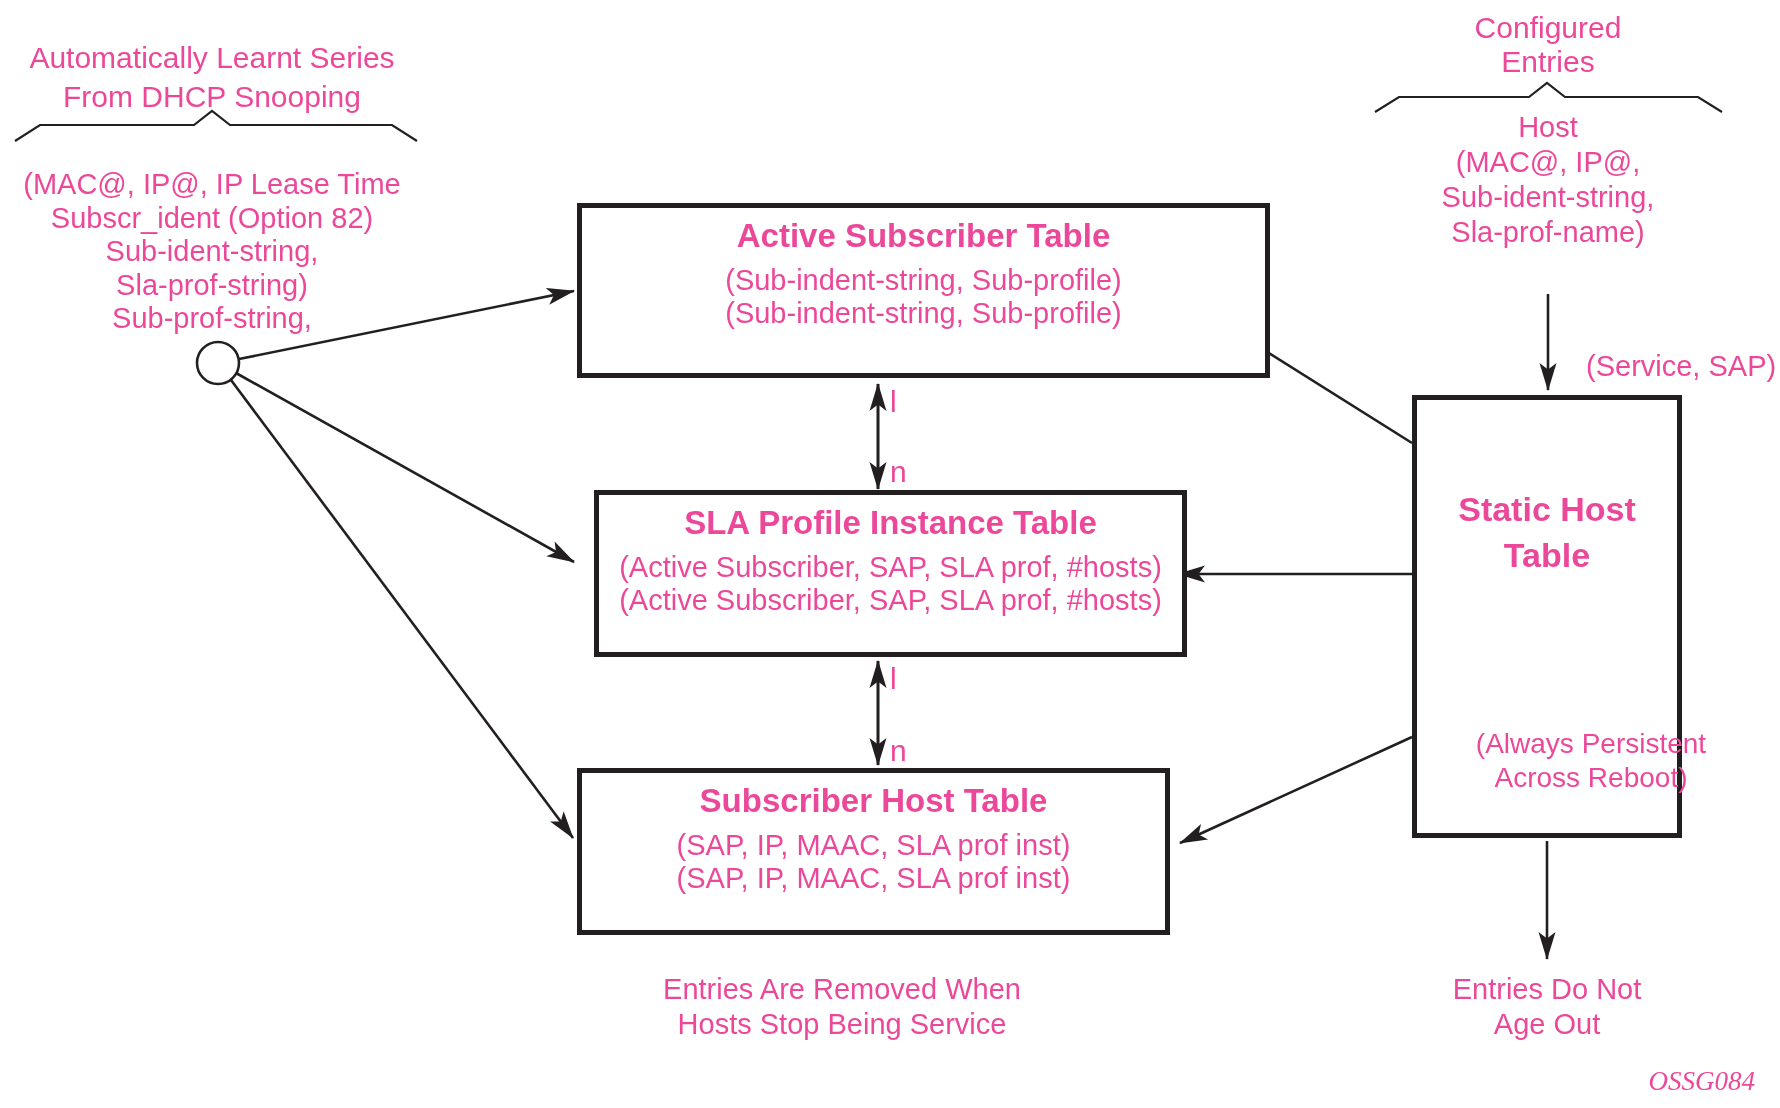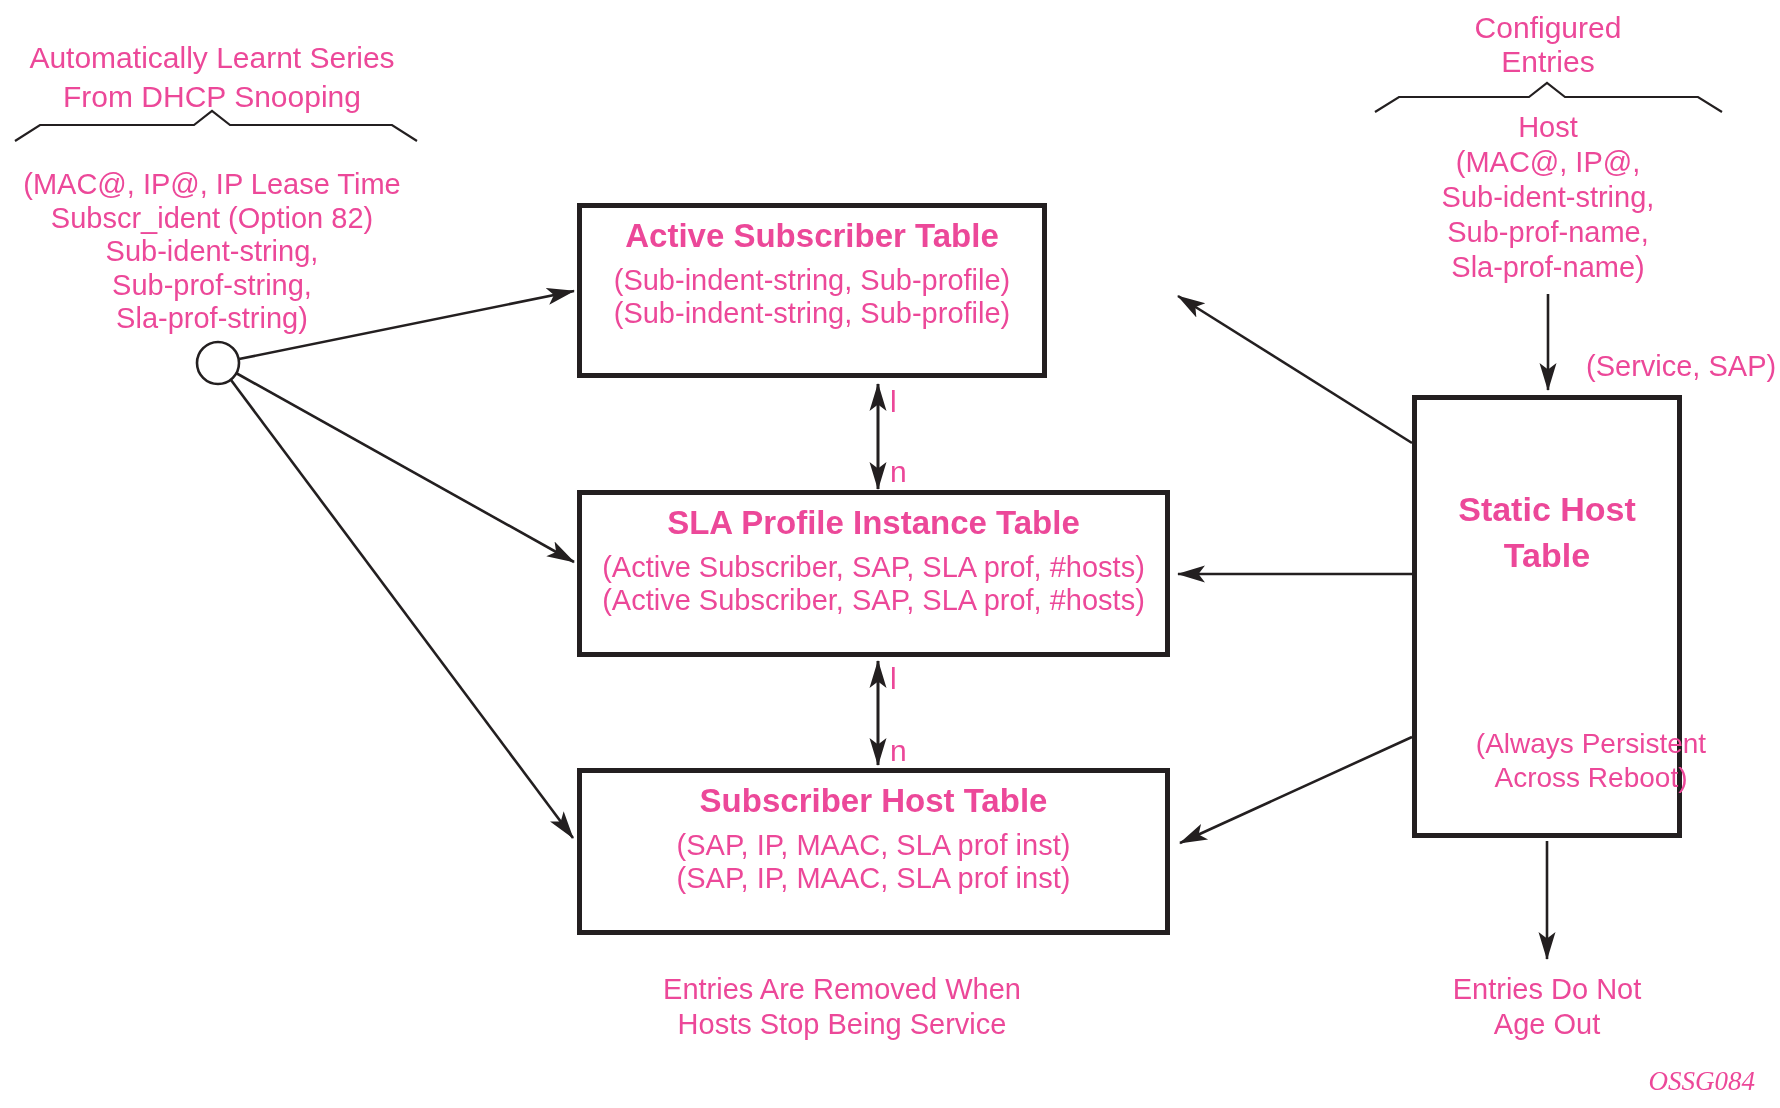--- a/index.html
+++ b/index.html
@@ -14,22 +14,22 @@
   .lcol-params{left:12px;top:168px;width:400px;font-size:29px;line-height:33.5px;}
   .rcol-heading{left:1398px;top:11px;width:300px;font-size:30px;line-height:34px;}
   .rcol-host{left:1398px;top:110px;width:300px;font-size:29px;line-height:35px;}
   .service-sap{left:1566px;top:350px;font-size:29px;margin-left:20px;}
   .tbox{
     position:absolute;box-sizing:border-box;border:5px solid #231f20;background:#ffffff;
     display:flex;flex-direction:column;align-items:center;
   }
   .tbox .title{font-size:33px;font-weight:bold;padding-top:9px;}
   .tbox .rows{font-size:29px;line-height:33px;padding-top:9px;text-align:center;}
-  .box-active{left:577px;top:203px;width:470px;height:175px;}
-  .box-sla{left:577px;top:490px;width:593px;height:167px;}
+  .box-active{left:577px;top:203px;width:693px;height:175px;}
+  .box-sla{left:594px;top:490px;width:593px;height:167px;}
   .box-subhost{left:577px;top:768px;width:593px;height:167px;}
   .box-static{left:1412px;top:395px;width:270px;height:443px;display:block;}
   .box-static .title{font-size:34px;line-height:46px;padding-top:86px;text-align:center;}
   .box-static .note{position:absolute;left:0;bottom:38px;width:100%;text-align:center;
     font-size:28px;line-height:34px;font-weight:normal;margin-left:44px;}
   .rel-label{font-size:30px;line-height:30px;}
   .note-removed{left:592px;top:972px;width:500px;font-size:29px;line-height:35px;}
   .note-noage{left:1397px;top:972px;width:300px;font-size:29px;line-height:35px;}
   .watermark{left:1540px;top:1066px;width:215px;text-align:right;
     font-family:"Liberation Serif",serif;font-style:italic;font-size:27px;}
@@ -72,22 +72,22 @@
   </svg>
 
   <div class="abs centered lcol-heading">
     <span style="display:block">Automatically Learnt Series</span>
     <span style="display:block">From DHCP Snooping</span>
   </div>
   <div class="abs centered lcol-params">
     <span style="display:block">(MAC@, IP@, IP Lease Time</span>
     <span style="display:block">Subscr_ident (Option 82)</span>
     <span style="display:block">Sub-ident-string,</span>
+    <span style="display:block">Sla-prof-string)</span>
     <span style="display:block">Sub-prof-string,</span>
-    <span style="display:block">Sla-prof-string)</span>
   </div>
 
   <div class="tbox box-active">
     <div class="title">Active Subscriber Table</div>
     <div class="rows">
       <span style="display:block">(Sub-indent-string, Sub-profile)</span>
       <span style="display:block">(Sub-indent-string, Sub-profile)</span>
     </div>
   </div>
 
@@ -113,21 +113,20 @@
   <div class="abs rel-label" style="left:890px;top:736px;">n</div>
 
   <div class="abs centered rcol-heading">
     <span style="display:block">Configured</span>
     <span style="display:block">Entries</span>
   </div>
   <div class="abs centered rcol-host">
     <span style="display:block">Host</span>
     <span style="display:block">(MAC@, IP@,</span>
     <span style="display:block">Sub-ident-string,</span>
-    <span style="display:block">Sub-prof-name,</span>
     <span style="display:block">Sla-prof-name)</span>
   </div>
   <div class="abs service-sap">(Service, SAP)</div>
 
   <div class="tbox box-static">
     <div class="title">
       <span style="display:block">Static Host</span>
       <span style="display:block">Table</span>
     </div>
     <div class="note">

